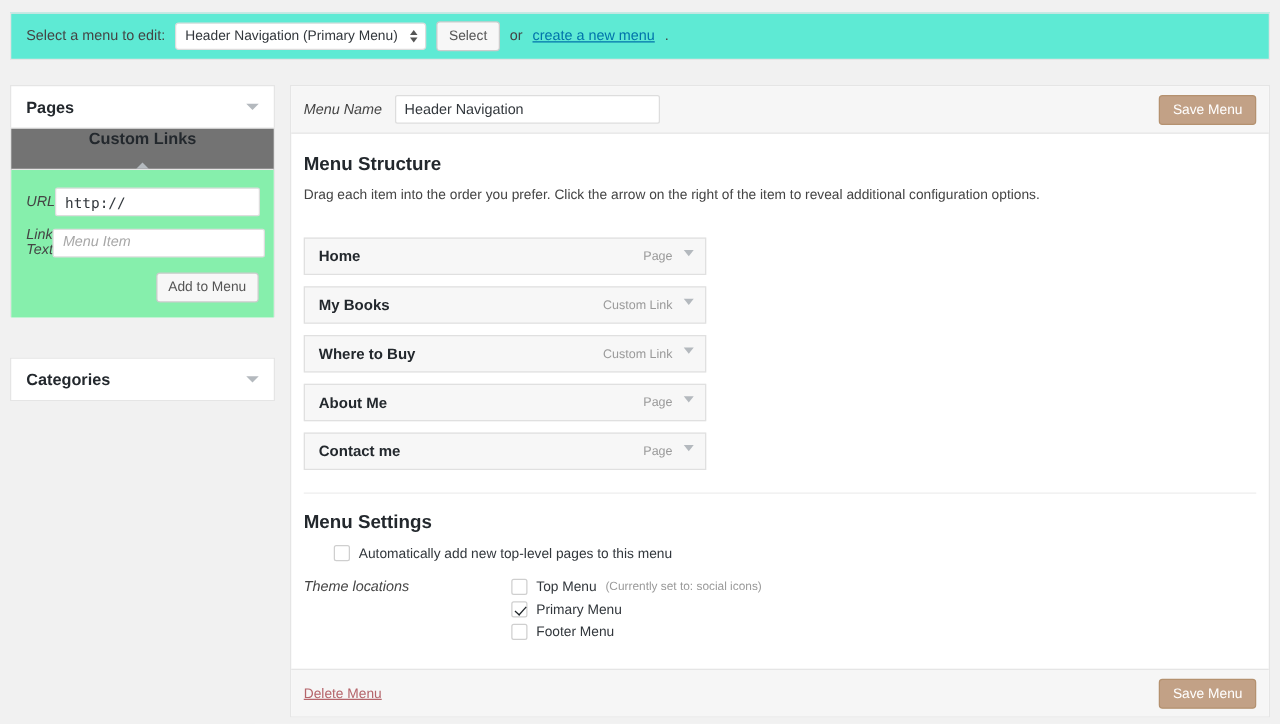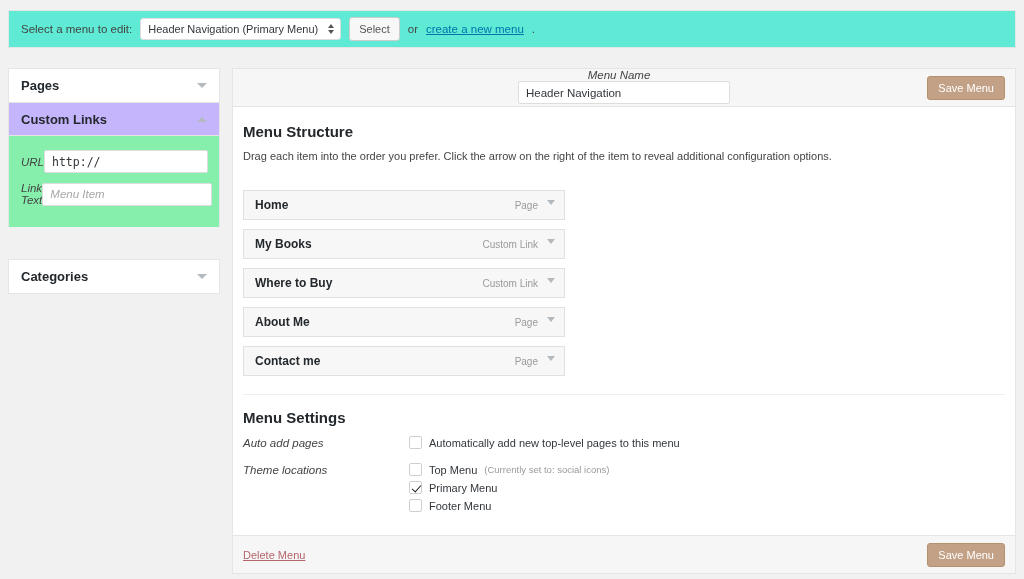--- a/index.html
+++ b/index.html
@@ -91,21 +91,21 @@
     height: 33px;
     display: flex;
     align-items: center;
     justify-content: space-between;
     padding: 0 12px;
     font-size: 13px;
     font-weight: bold;
     color: #23282d;
     cursor: pointer;
   }
-  .panel-head.open { background: #c4b5fd; border-bottom: 1px solid #e5e5e5; }
+  .panel-head.open { background: #737373; border-bottom: 1px solid #e5e5e5; flex-direction: column; }
   .chev {
     width: 0; height: 0;
     border-left: 5px solid transparent;
     border-right: 5px solid transparent;
   }
   .chev.down { border-top: 5px solid #b4b9be; }
   .chev.up { border-bottom: 5px solid #b4b9be; }
 
   .panel-body { padding: 14px 12px 12px; background:#86efac; }
   .field-row {
@@ -146,21 +146,20 @@
     border: 1px solid #e5e5e5;
   }
   .name-bar {
     height: 38px;
     background: #f6f6f6;
     border-bottom: 1px solid #e5e5e5;
     display: flex;
     align-items: center;
     padding: 0 10px;
     position: relative;
-    flex-direction: column;
   }
   .name-label {
     font-size: 11.5px;
     font-style: italic;
     color: #444;
     margin-right: 10px;
   }
   .name-input {
     width: 212px;
     height: 23px;
@@ -319,20 +318,23 @@
     </div>
     <div class="panel-body">
       <div class="field-row">
         <span class="field-label">URL</span>
         <input class="text-input mono" value="http://" style="">
       </div>
       <div class="field-row">
         <span class="field-label">Link Text</span>
         <input class="text-input" placeholder="Menu Item" style="">
       </div>
+      <div class="add-row">
+        <button class="btn-secondary">Add to Menu</button>
+      </div>
     </div>
   </div>
 
   <div class="panel">
     <div class="panel-head">
       <span>Categories</span>
       <span class="chev down"></span>
     </div>
   </div>
 
@@ -392,21 +394,20 @@
         </span>
       </div>
 
     </div>
 
     <hr class="divider">
 
     <div class="section-title">Menu Settings</div>
 
     <div class="settings-row">
-      <span class="settings-label">Auto add pages</span>
       <div>
         <div class="check-line">
           <span class="cbox"></span>
           <span>Automatically add new top-level pages to this menu</span>
         </div>
       </div>
     </div>
 
     <div class="settings-row">
       <span class="settings-label">Theme locations</span>

